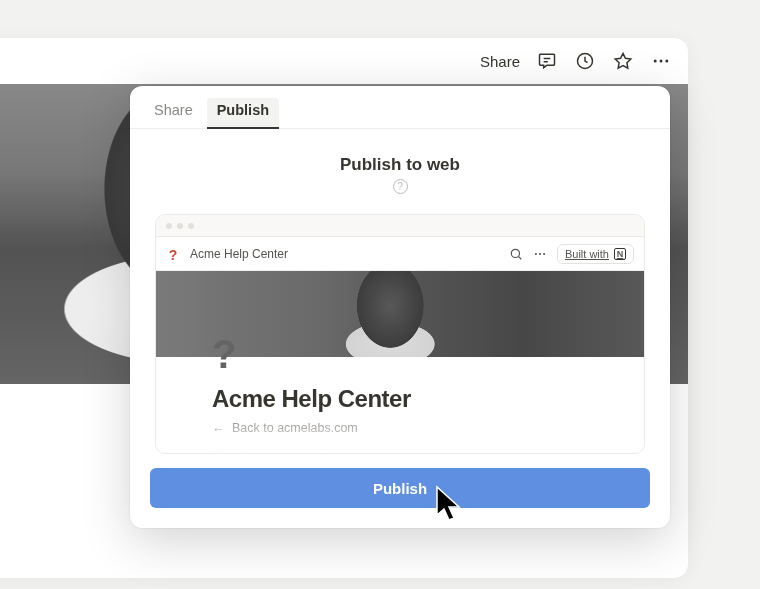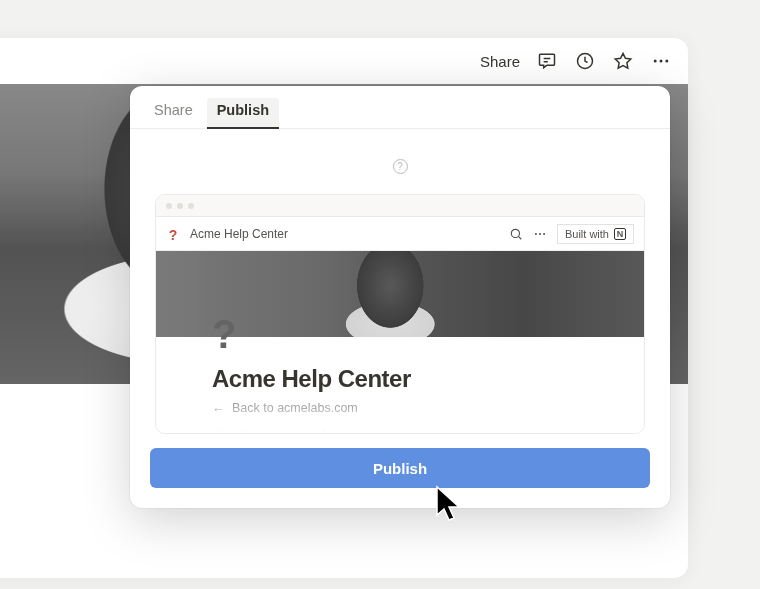--- a/index.html
+++ b/index.html
@@ -154,26 +154,27 @@
   .preview-icon {
     width: 14px; height: 14px;
     color: #cf4a3f;
     font-weight: 900;
     font-size: 14px;
     text-align: center;
   }
   .preview-bar .spacer { flex: 1; }
   .builtwith {
     border: 1px solid #e4e2de;
-    border-radius: 0;
+    border-radius: 6px;
     padding: 3px 7px;
     font-size: 11px;
     display: inline-flex;
     align-items: center;
     gap: 5px;
+    text-decoration: underline;
   }
   .n-logo {
     width: 12px; height: 12px;
     border: 1.2px solid #37352f;
     border-radius: 2px;
     display: inline-flex;
     align-items: center; justify-content: center;
     font-size: 9px;
     font-weight: 700;
   }
@@ -281,20 +282,21 @@
   <div class="bg-cover"></div>
   <div class="bg-title">ter</div>
 </div>
 
 <div class="modal">
   <div class="modal-tabs">
     <div class="modal-tab">Share</div>
     <div class="modal-tab active">Publish</div>
   </div>
   <div class="modal-body">
+    <div class="modal-title">Publish to web</div>
     <div class="modal-sub">
       <span class="help-circle">?</span>
     </div>
 
     <div class="preview">
       <div class="preview-chrome">
         <span class="dot"></span>
         <span class="dot"></span>
         <span class="dot"></span>
       </div>

